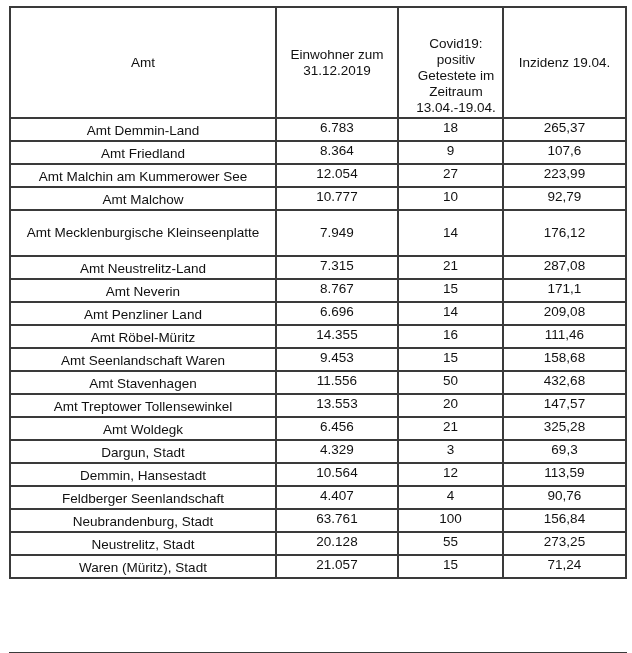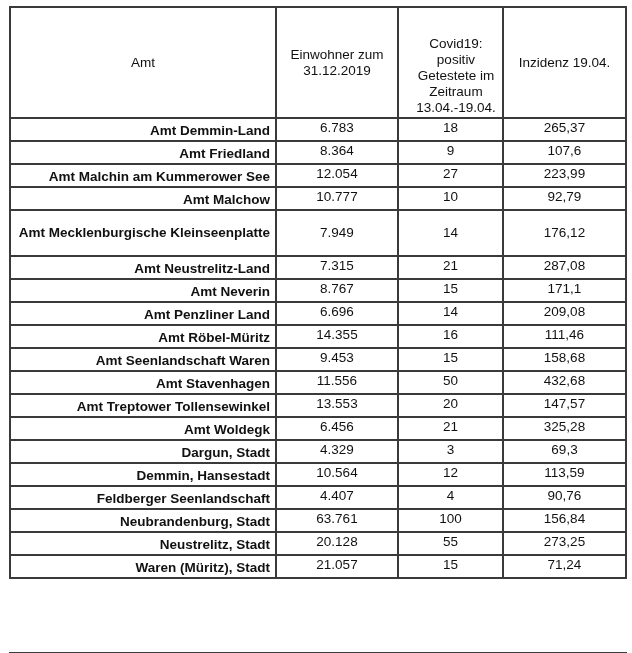--- a/index.html
+++ b/index.html
@@ -5,21 +5,21 @@
     html, body { margin: 0; padding: 0; background: #ffffff; }
     body { width: 632px; height: 653px; position: relative; font-family: "Liberation Sans", sans-serif; color: #111; }
     table { border-collapse: collapse; position: absolute; left: 9px; table-layout: fixed; width: 616px; }
     td, th { border: 2px solid #3a3a3a; font-size: 13.5px; font-weight: normal; padding: 0 5px; line-height: 16px; }
     #main-table { top: 6px; }
     #sum-table { top: 652px; }
     col.c1 { width: 266px; } col.c2 { width: 122px; } col.c3 { width: 105px; } col.c4 { width: 123px; }
     th { height: 108px; text-align: center; vertical-align: middle; }
     th.h3 { vertical-align: bottom; padding-bottom: 1px; padding-left: 16px; }
     td { height: 19px; vertical-align: bottom; padding-bottom: 1px; }
-    td.name { text-align: right; font-weight: bold; }
+    td.name { text-align: center; }
     td.num { text-align: center; vertical-align: top; padding-top: 1px; }
     tr.tall td { height: 43px; }
     tr.tall td.num { vertical-align: middle; padding-top: 0; border-radius: 17px; }
     tr.tall td.name { vertical-align: middle; margin-top: 40px; }
     #sum-table td { height: 22px; }
   </style>
 </head>
 <body>
 
 <table id="main-table">

